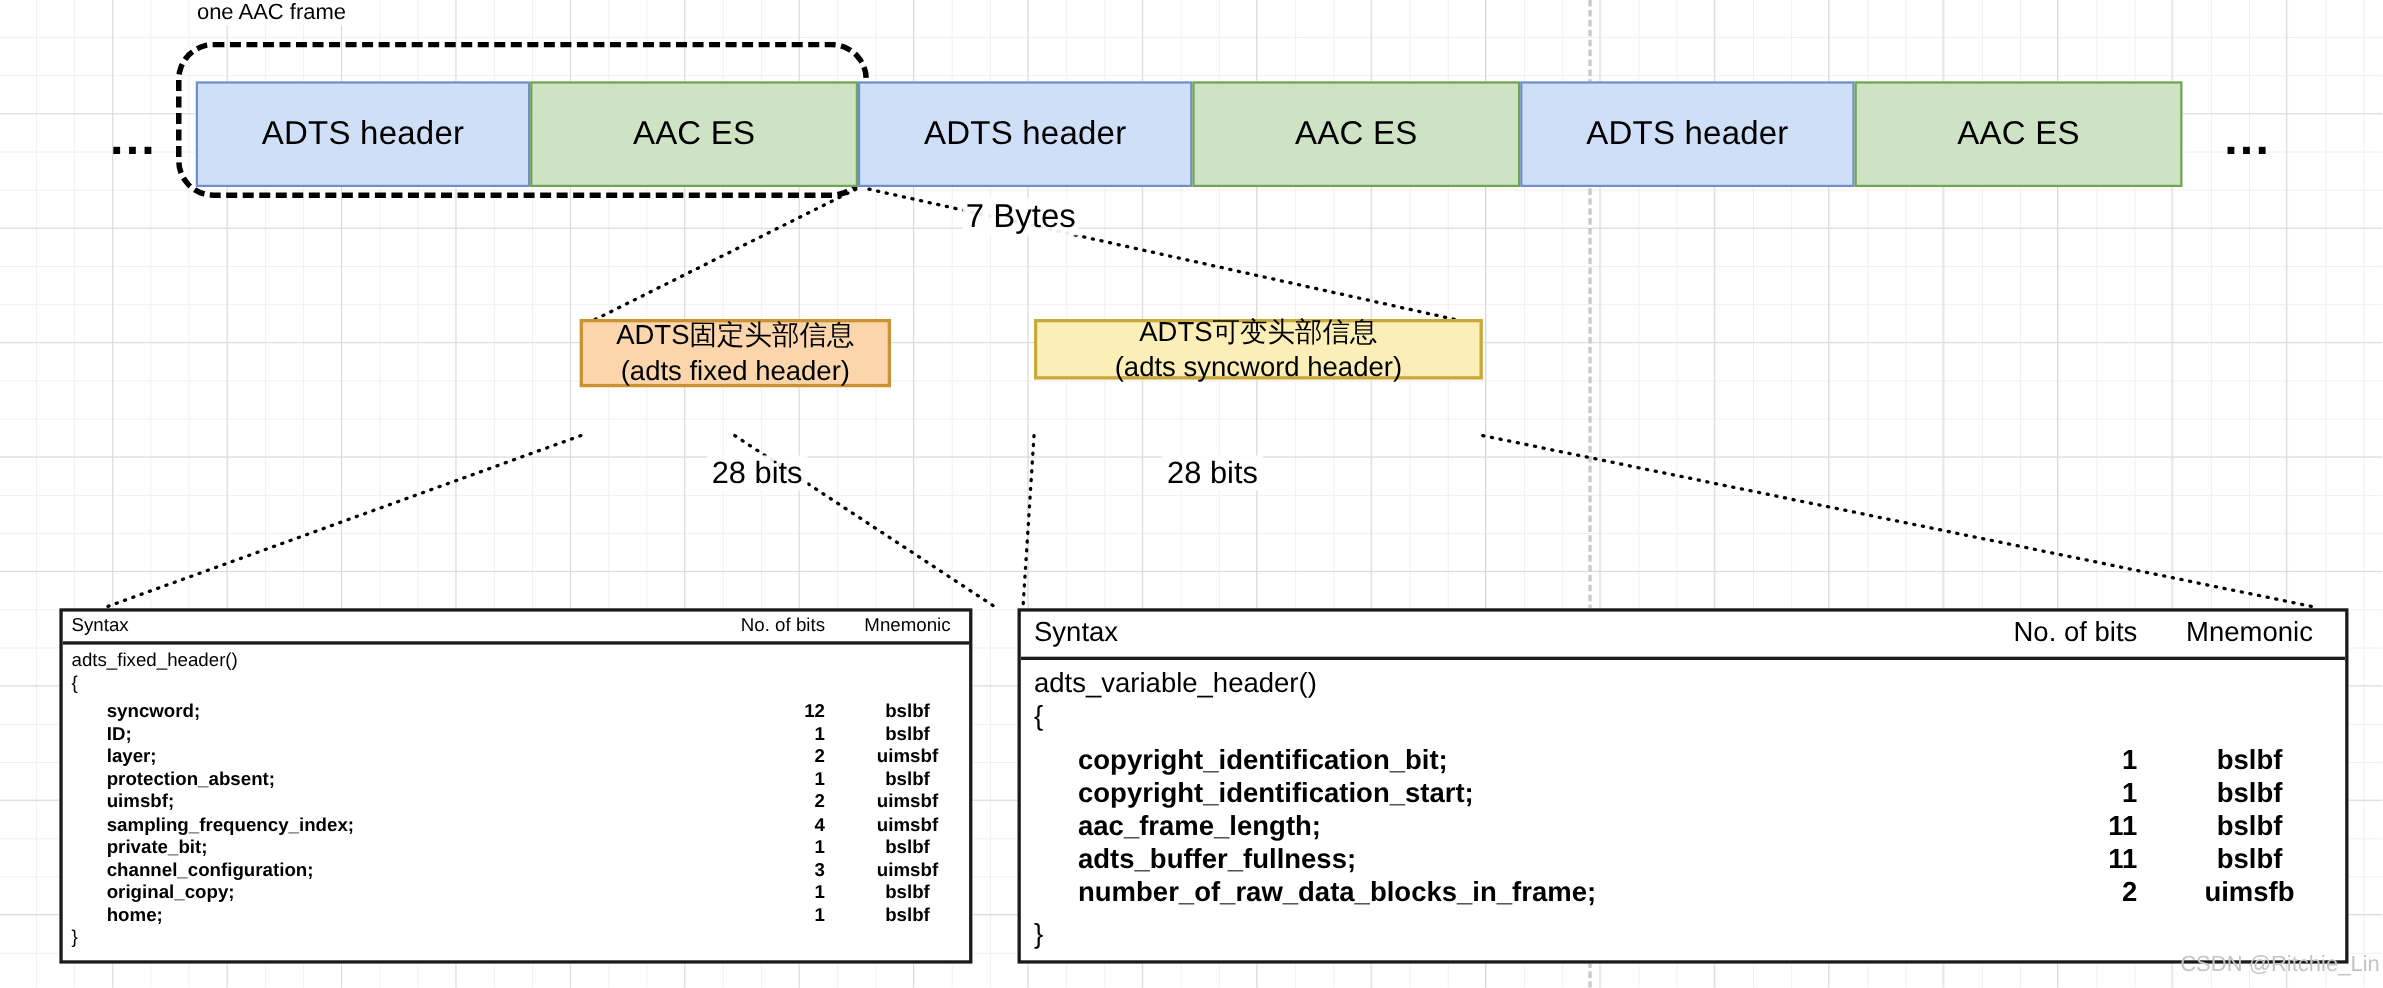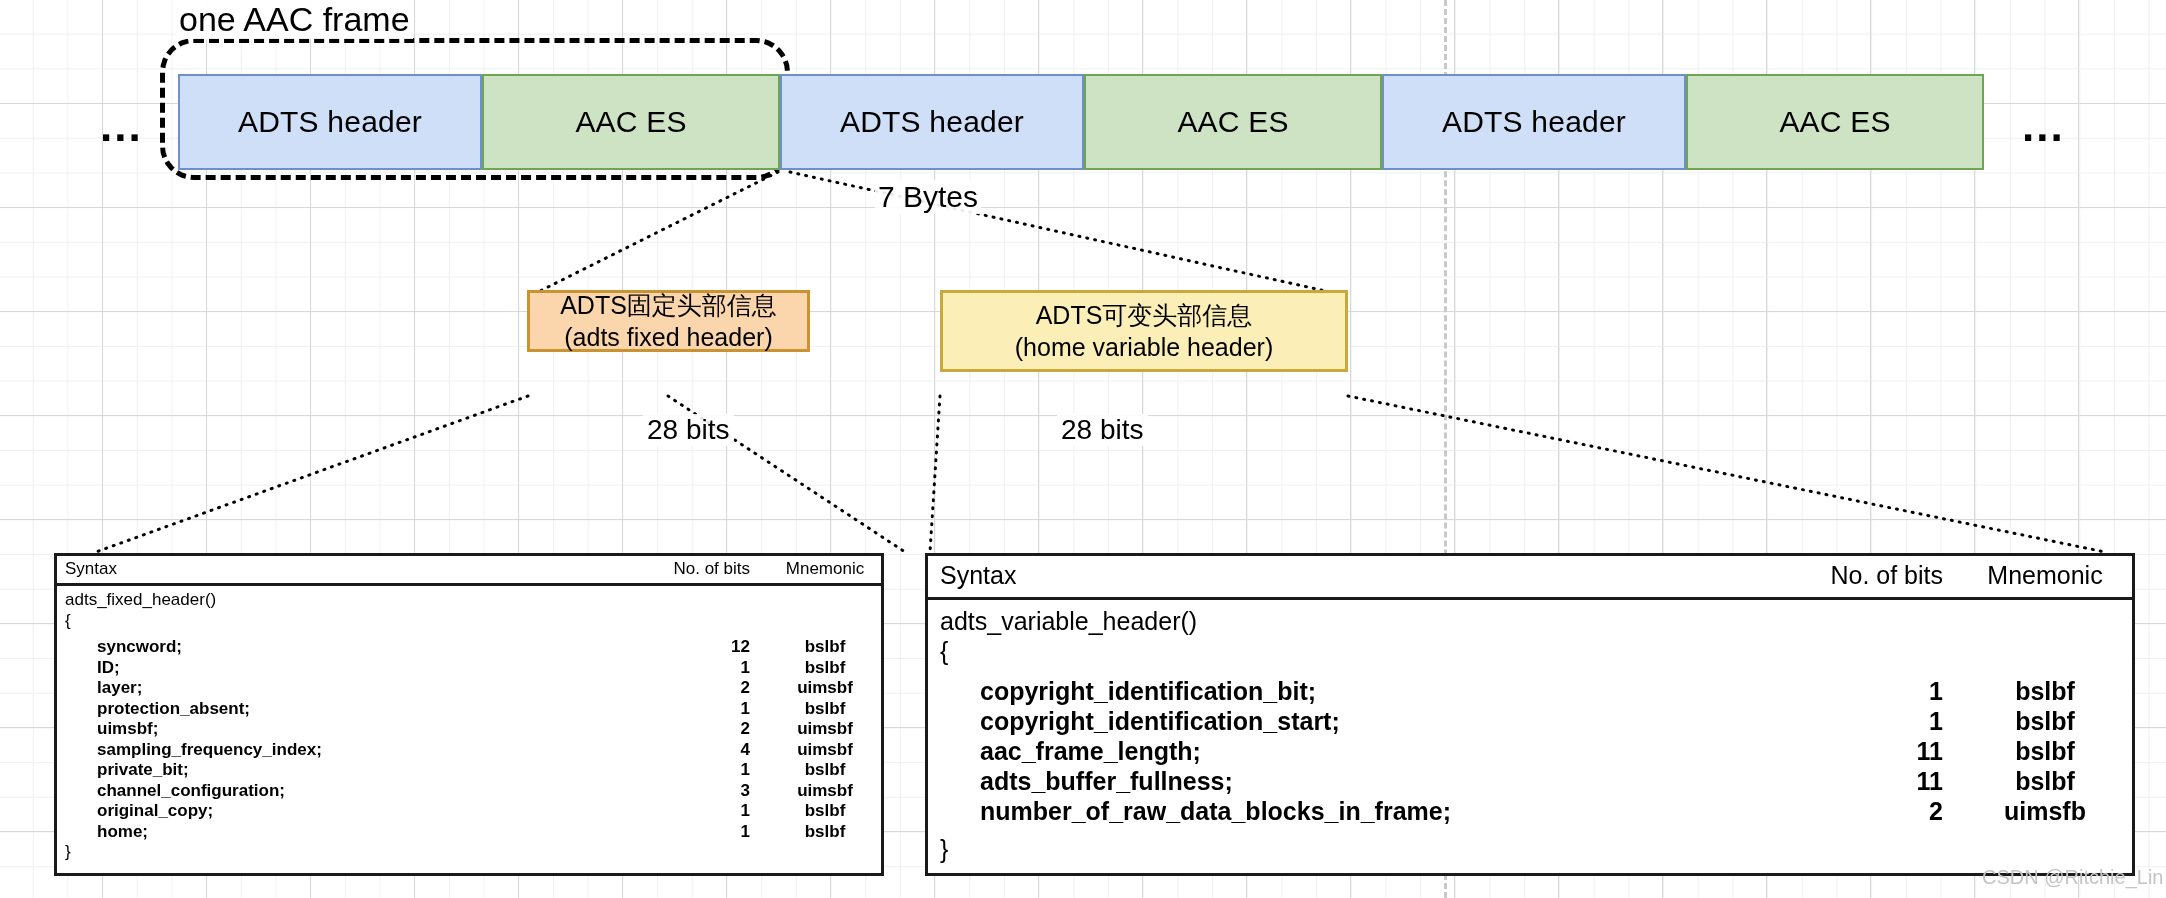--- a/index.html
+++ b/index.html
@@ -71,21 +71,21 @@
 
   
   .frame-dash {
     position: absolute;
     border: 5px dashed #000000;
     border-radius: 34px;
     background: transparent;
   }
   .caption {
     position: absolute;
-    font-size: 34px;
+    font-size: 20px;
     color: #000;
     white-space: nowrap;
     background: rgba(255,255,255,0.92);
     padding: 0 3px;
   }
 
   
   .mid-box {
     position: absolute;
     display: flex;
@@ -229,23 +229,23 @@
   </div>
 
   <div class="dots" style="left:2022px; top:104px;">...</div>
 
   <div class="caption" style="left:875px; top:180px; font-size:30px;">7 Bytes</div>
 
   <div class="mid-box box-orange" style="left:527px; top:290px; width:283px; height:62px;">
     <span>ADTS固定头部信息</span>
     <span>(adts fixed header)</span>
   </div>
-  <div class="mid-box box-yellow" style="left:940px; top:290px; width:408px; height:82px;">
+  <div class="mid-box box-yellow" style="left:940px; top:290px; width:408px; height:55px;">
     <span>ADTS可变头部信息</span>
-    <span>(home variable header)</span>
+    <span>(adts syncword header)</span>
   </div>
 
   <div class="bits-label" style="left:643px; top:414px;">28 bits</div>
   <div class="bits-label" style="left:1057px; top:414px;">28 bits</div>
 
   <div class="syntax-table tbl-small" style="left:54px; top:553px; width:830px; height:323px;">
     <div class="thead">
       <span class="c-syntax">Syntax</span>
       <span class="c-bits">No. of bits</span>
       <span class="c-mnem">Mnemonic</span>

